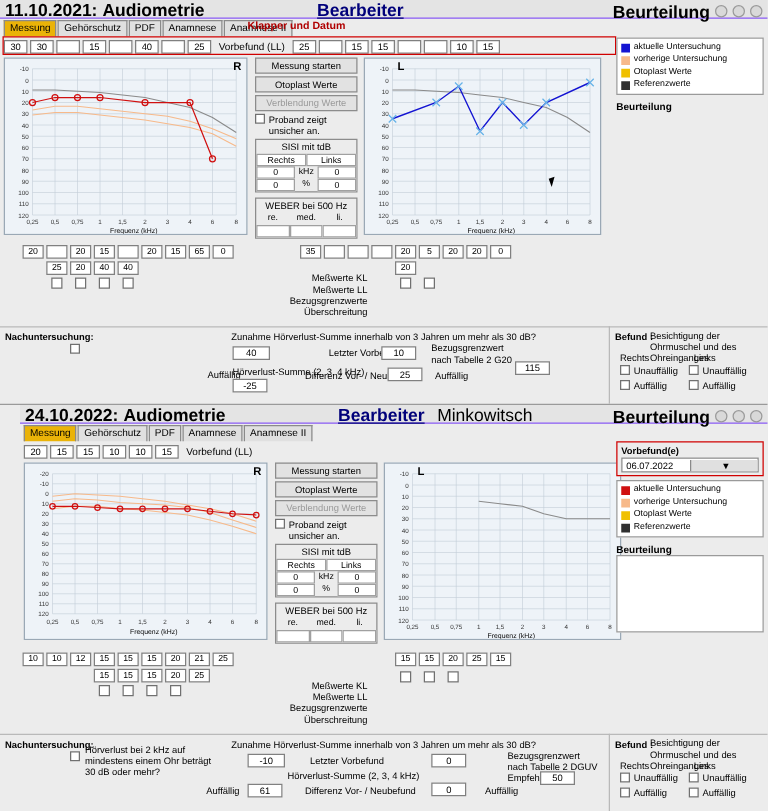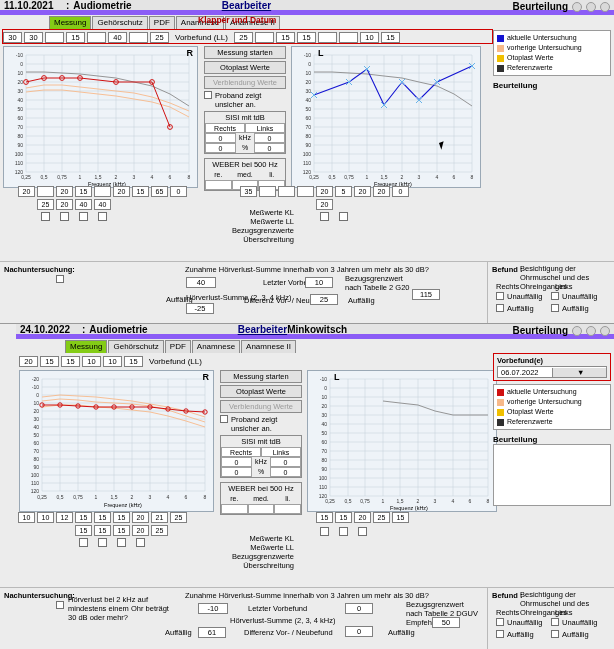--- a/index.html
+++ b/index.html
@@ -10,40 +10,40 @@
     font-family: "Liberation Sans", sans-serif;
     font-size: 8px;
     color: #000;
     overflow: hidden;
   }
   .panel { position: relative; width: 614px; height: 324px; background: #ececec; border-bottom: 1px solid #9a9a9a; }
   .panel.second { height: 325px; border-bottom: none; padding-left: 16px; }
 
   
   .titlebar {
-    height: 15px; background: #e4e4e4; border-bottom: 5px solid #8b5cf6;
-    display: flex; align-items: center; font-size: 10px; font-weight: bold;
+    height: 15px; background: #e4e4e4; border-bottom: 1px solid #8b5cf6;
+    display: flex; font-size: 14px; font-weight: bold;
     padding: 0 4px; position: relative;
   }
   .titlebar .date { min-width: 62px; }
   .titlebar .sep { margin-right: 4px; }
   .titlebar .mod { margin-right: 90px; }
   .tb-link { color: #00007a; text-decoration: underline; font-weight: bold; }
-  .tb-name { font-weight: bold; margin-left: 0; }
+  .tb-name { font-weight: normal; margin-left: 10px; }
   .tb-right { position: absolute; right: 4px; top: 1px; display: flex; align-items: center; gap: 4px; }
   .tb-right .lbl { font-weight: bold; }
   .circ { width: 10px; height: 10px; border-radius: 50%; background: #d9d9d9; border: 1px solid #9a9a9a; }
 
   
   .tabrow { display: flex; align-items: flex-end; height: 13px; padding-left: 3px; margin-top: 1px; position: relative; }
   .tab {
     border: 1px solid #8a8a8a; border-bottom: none; background: #e0e0e0;
     padding: 1px 4px 1px 4px; font-size: 8px; margin-right: 1px; line-height: 10px;
   }
-  .tab.active { background: #84cc16; font-weight: normal; margin-left: 46px; }
+  .tab.active { background: #eab308; font-weight: normal; }
   .klapper {
     position: absolute; left: 198px; top: -1px; color: #b00000; font-weight: bold; font-size: 8.5px;
   }
 
   
   .vrow { display: flex; align-items: center; height: 14px; margin-top: 1px; padding-left: 3px; gap: 2px; }
   .vbox { width: 19px; height: 11px; border: 1px solid #808080; background: #fff; text-align: center; font-size: 7.5px; line-height: 10px; }
   .vlabel { font-size: 8px; margin: 16px 4px; }
   .redbox { position: absolute; border: 1px solid #d00000; pointer-events: none; }
 
@@ -76,21 +76,21 @@
   .sw { width: 7px; height: 7px; flex: none; }
   .beurt-title { font-weight: bold; margin-top: 5px; font-size: 8px; }
   .beurt-area { border: 1px solid #9a9a9a; background: #fff; height: 86px; padding: 2px 3px; font-size: 7.5px; line-height: 10px; }
   .vorbefund-sel { border: 1px solid #d00000; padding: 2px 3px; background: #ececec; }
   .sel-title { font-weight: bold; font-size: 7.5px; }
   .sel-ctl { display: flex; align-items: center; border: 1px solid #8a8a8a; background: #fff; height: 12px; margin-top: 1px; }
   .sel-ctl span { flex: 1; padding-left: 3px; font-size: 7.5px; }
   .sel-arrow { width: 12px; text-align: center; border-left: 1px solid #8a8a8a; background: #e0e0e0; font-size: 6px; }
 
   
-  .grids { position: relative; padding-left: 3px; margin-top: 8px; }
+  .grids { position: relative; padding-left: 3px; margin-top: 18px; }
   .grow { display: flex; gap: 2px; }
   .gbox { width: 17px; height: 11px; border: 1px solid #808080; background: #fff; text-align: center; font-size: 7px; line-height: 10px; }
   .gchk { width: 9px; height: 9px; border: 1px solid #707070; background: #fff; margin: 1px 4px; }
 
   
   .bottom { position: absolute; left: 0; right: 0; bottom: 0; height: 62px; text-decoration: underline; }
   .bl { position: absolute; font-size: 7.5px; }
   .ibox { border: 1px solid #808080; background: #fff; height: 11px; text-align: center; font-size: 7.5px; line-height: 10px; }
   .hr-line { position: absolute; left: 0; right: 0; border-top: 1px solid #b9b9b9; }
   .vdiv { position: absolute; border-left: 1px solid #b9b9b9; }

